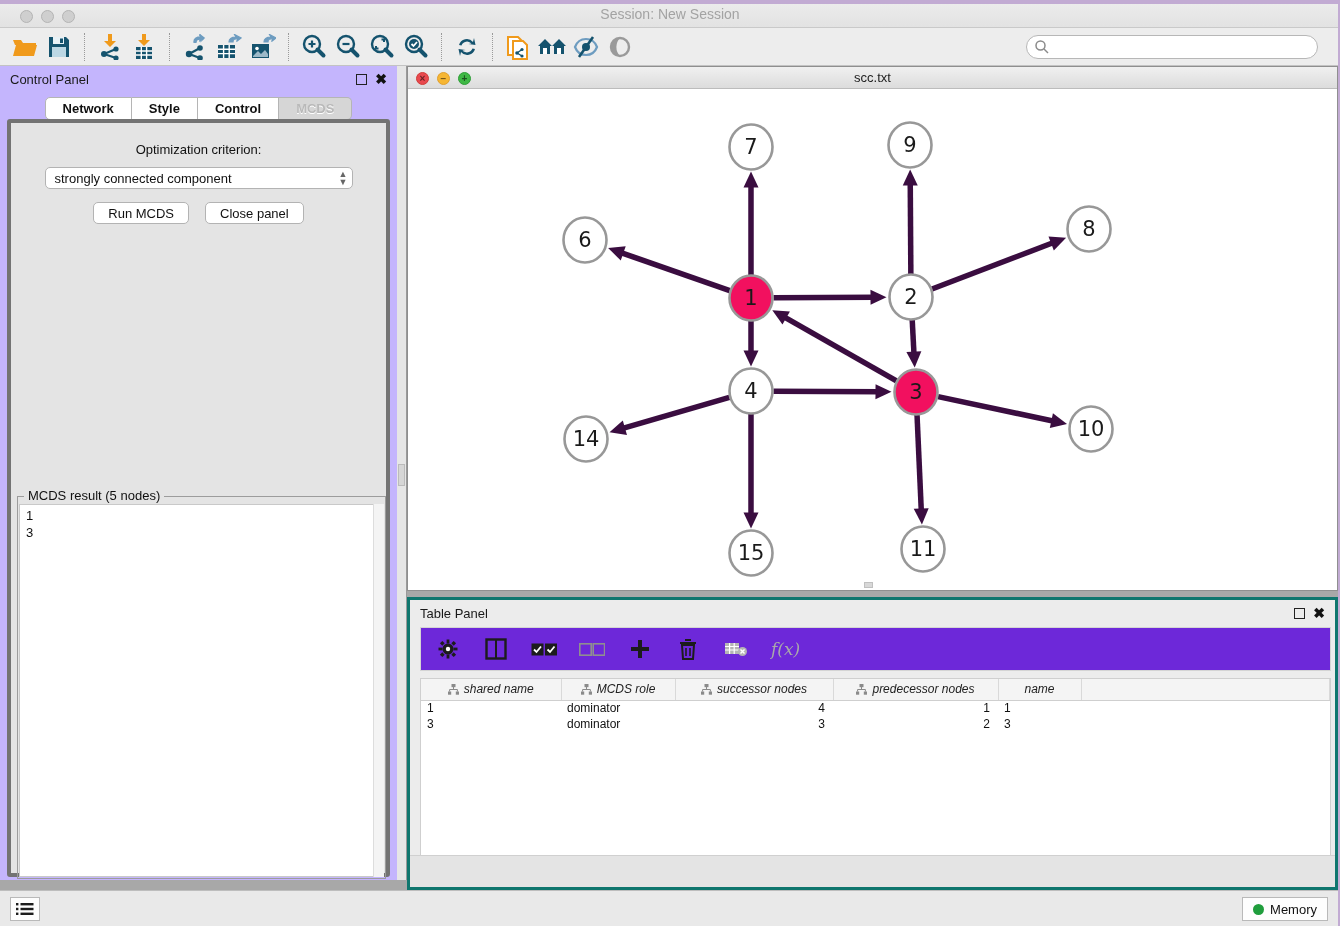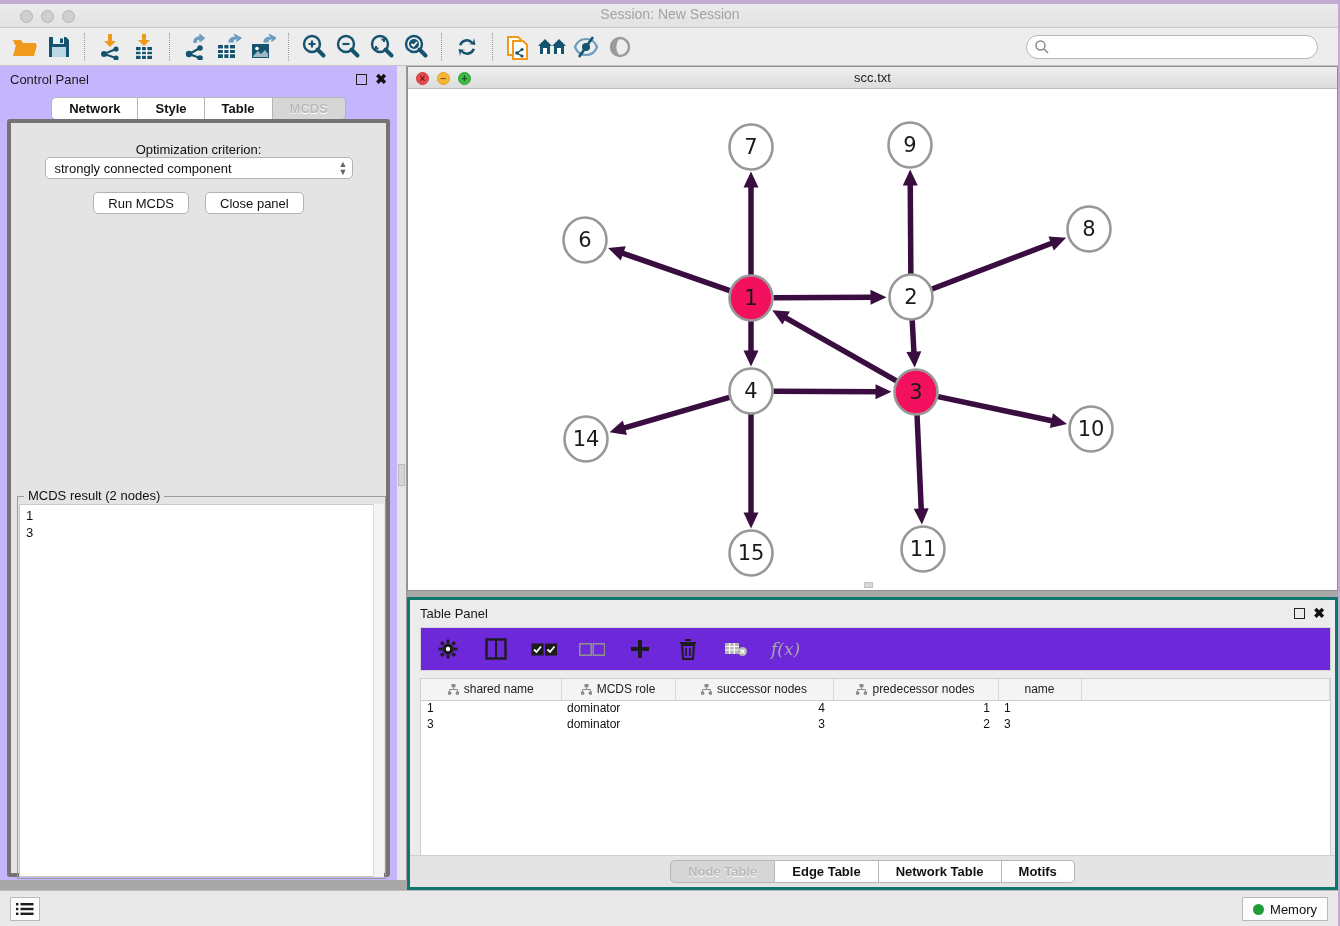--- a/index.html
+++ b/index.html
@@ -33,21 +33,21 @@
   .close-btn { font-size:14px; font-weight:bold; color:#111; line-height:11px; }
 
   .cp-tabs { position:absolute; top:31px; left:0; width:100%; display:flex; justify-content:center; }
   .tab-seg { height:23px; padding:0 17px; background:#fff; border:1px solid #b5b5b5; border-left:none; font-size:13px; font-weight:bold; color:#111; display:flex; align-items:center; }
   .tab-seg:first-child { border-left:1px solid #b5b5b5; border-radius:5px 0 0 5px; }
   .tab-seg:last-child { border-radius:0 5px 5px 0; }
   .tab-seg.sel { background:#d6d6d6; color:#b9b9b9; text-shadow:0 1px 0 #fff; }
 
   .cp-body { position:absolute; top:53px; left:7px; width:383px; height:758px; background:#e4e4e4; border:4px solid #737373; border-radius:3px; }
   .opt-label { margin-top:19px; text-align:center; font-size:13px; color:#111; }
-  .dropdown { margin:0 auto 0; width:308px; height:22px; background:#fff; border:1px solid #b3b3b3; border-radius:5px; display:flex; align-items:center; padding:0 4px 0 9px; font-size:13px; color:#111;justify-content:space-between; }
+  .dropdown { margin:10px auto 0; width:308px; height:22px; background:#fff; border:1px solid #b3b3b3; border-radius:5px; display:flex; align-items:center; padding:0 4px 0 9px; font-size:13px; color:#111;justify-content:space-between; }
   .dd-stepper { margin-left:auto; color:#666; font-size:9px; line-height:8px; text-align:center; }
   .btn-row { margin-top:13px; display:flex; justify-content:center; gap:16px; }
   .mac-btn { height:22px; padding:0 14px; background:#fff; border:1px solid #b3b3b3; border-radius:5px; font-size:13px; color:#111; display:flex; align-items:center; }
 
   .result-box { position:absolute; top:373px; left:6px; width:369px; height:383px; border:1px solid #9c9c9c; }
   .result-legend { position:absolute; top:-9px; left:6px; background:#e4e4e4; padding:0 4px; font-size:13px; color:#111; }
   .result-area { position:absolute; inset:7px 1px 1px 1px; background:#fff; border:1px solid #c9c9c9; font-size:13px; color:#111; padding:2px 0 0 6px; line-height:17px; }
   .result-scroll { position:absolute; top:7px; right:1px; width:11px; bottom:1px; background:#f4f4f4; border-left:1px solid #ddd; }
 
   
@@ -68,21 +68,21 @@
 
   
   .table-panel { position:absolute; top:597px; left:407px; width:931px; height:293px; background:#ececec; border:3px solid #0f766e; }
   .tp-toolbar { position:absolute; top:27px; left:10px; width:911px; height:44px; background:#6d28d9; border:1px solid #d4d4d4; display:flex; align-items:center; padding-left:14px; gap:22px; }
   .tp-icon { display:flex; align-items:center; justify-content:center; width:26px; height:26px; }
   .fx { font-family:"DejaVu Serif", serif; font-style:italic; font-size:17px; color:#aaa; }
 
   .node-table { position:absolute; top:78px; left:10px; width:911px; height:182px; background:#fff; border:1px solid #cfcfcf; overflow:hidden; }
   table { border-collapse:collapse; width:100%; }
   th { height:21px; background:#f4f4f4; border-right:1px solid #d9d9d9; border-bottom:1px solid #cfcfcf; font-size:12px; font-weight:normal; color:#222; position:relative; }
-  th .th-inner { display:flex; align-items:center; justify-content:center; gap:5px; }
+  th .th-inner { display:flex; align-items:center; justify-content:center; gap:5px;font-style:italic; }
   td { height:16px; font-size:12px; color:#111; padding:0 4px; white-space:nowrap; }
   td.r { text-align:right; padding-right:8px; }
   td.l { text-align:left; padding-left:6px; }
 
   .tp-tabs { position:absolute; bottom:4px; left:0; right:0; display:flex; justify-content:center; }
   .tp-strip { position:absolute; bottom:0; left:0; right:0; height:32px; background:#e4e4e4; border-top:1px solid #d0d0d0; }
 
   
   .statusbar { position:absolute; top:890px; left:0; width:1340px; height:36px; background:#e9e9e9; border-top:1px solid #bdbdbd; }
   .list-btn { position:absolute; top:6px; left:10px; width:30px; height:24px; background:#fdfdfd; border:1px solid #b9b9b9; display:flex; align-items:center; justify-content:center; }
@@ -251,35 +251,35 @@
     <div class="panel-header">
       <span class="panel-title">Control Panel</span>
       <span class="panel-ctrls">
         <span class="float-btn"></span>
         <span class="close-btn">✖</span>
       </span>
     </div>
     <div class="cp-tabs">
       <div class="tab-seg">Network</div>
       <div class="tab-seg">Style</div>
-      <div class="tab-seg">Table</div>
+      <div class="tab-seg">Control</div>
       <div class="tab-seg sel">MCDS</div>
     </div>
     <div class="cp-body">
       <div class="opt-label">Optimization criterion:</div>
       <div class="dropdown">
         <span>strongly connected component</span>
         <span class="dd-stepper">▲<br>▼</span>
       </div>
       <div class="btn-row">
         <div class="mac-btn">Run MCDS</div>
         <div class="mac-btn">Close panel</div>
       </div>
       <div class="result-box">
-        <div class="result-legend">MCDS result (2 nodes)</div>
+        <div class="result-legend">MCDS result (5 nodes)</div>
         <div class="result-area" id="result-area">
             <div>1</div>
             <div>3</div>
           </div>
         <div class="result-scroll"></div>
       </div>
     </div>
   </div>
 
   <div class="gutter">
@@ -510,26 +510,20 @@
               <td class="r">3</td>
               <td class="r">2</td>
               <td class="l">3</td>
               <td></td>
             </tr>
           </tbody>
       </table>
     </div>
 
     <div class="tp-strip"></div>
-    <div class="tp-tabs">
-      <div class="tab-seg sel">Node Table</div>
-      <div class="tab-seg">Edge Table</div>
-      <div class="tab-seg">Network Table</div>
-      <div class="tab-seg">Motifs</div>
-    </div>
   </div>
 
   <div class="statusbar">
     <div class="list-btn">
       <svg width="18" height="14" viewBox="0 0 18 14">
           <g fill="#1c1c1c">
             <rect x="0" y="1" width="2.4" height="2.4"></rect>
             <rect x="0" y="5.8" width="2.4" height="2.4"></rect>
             <rect x="0" y="10.6" width="2.4" height="2.4"></rect>
             <rect x="4.5" y="1" width="13" height="2.4"></rect>

